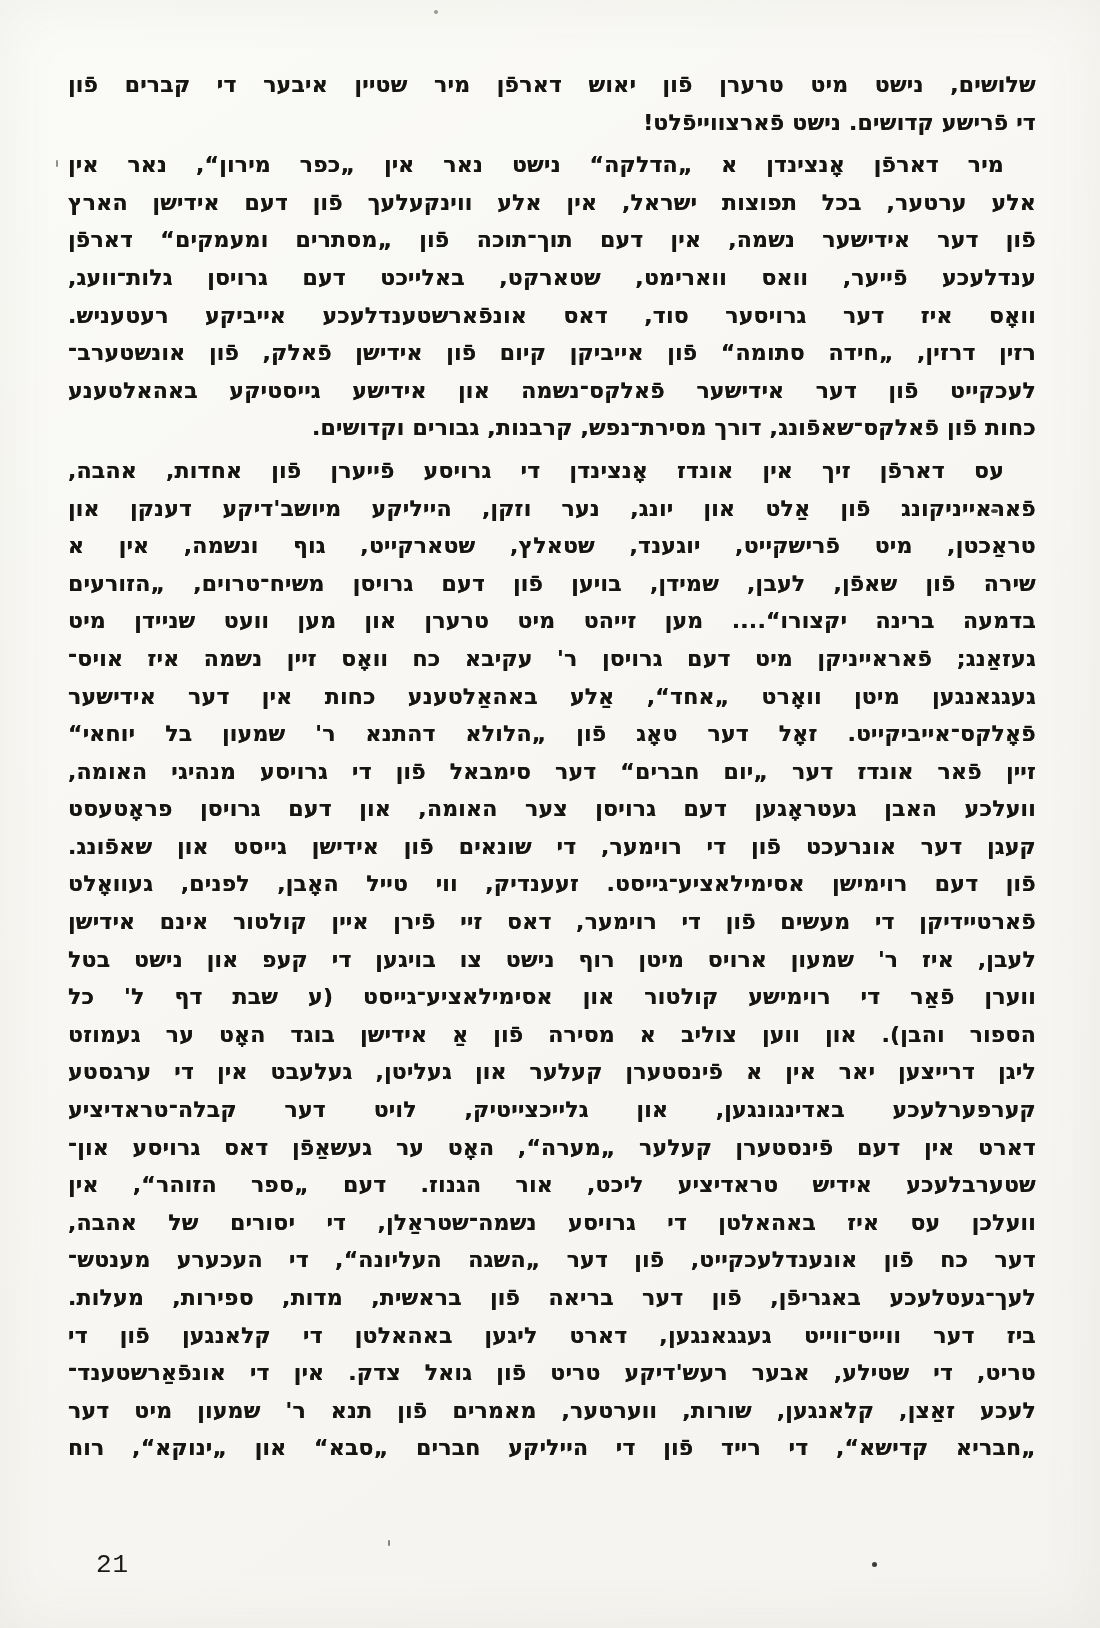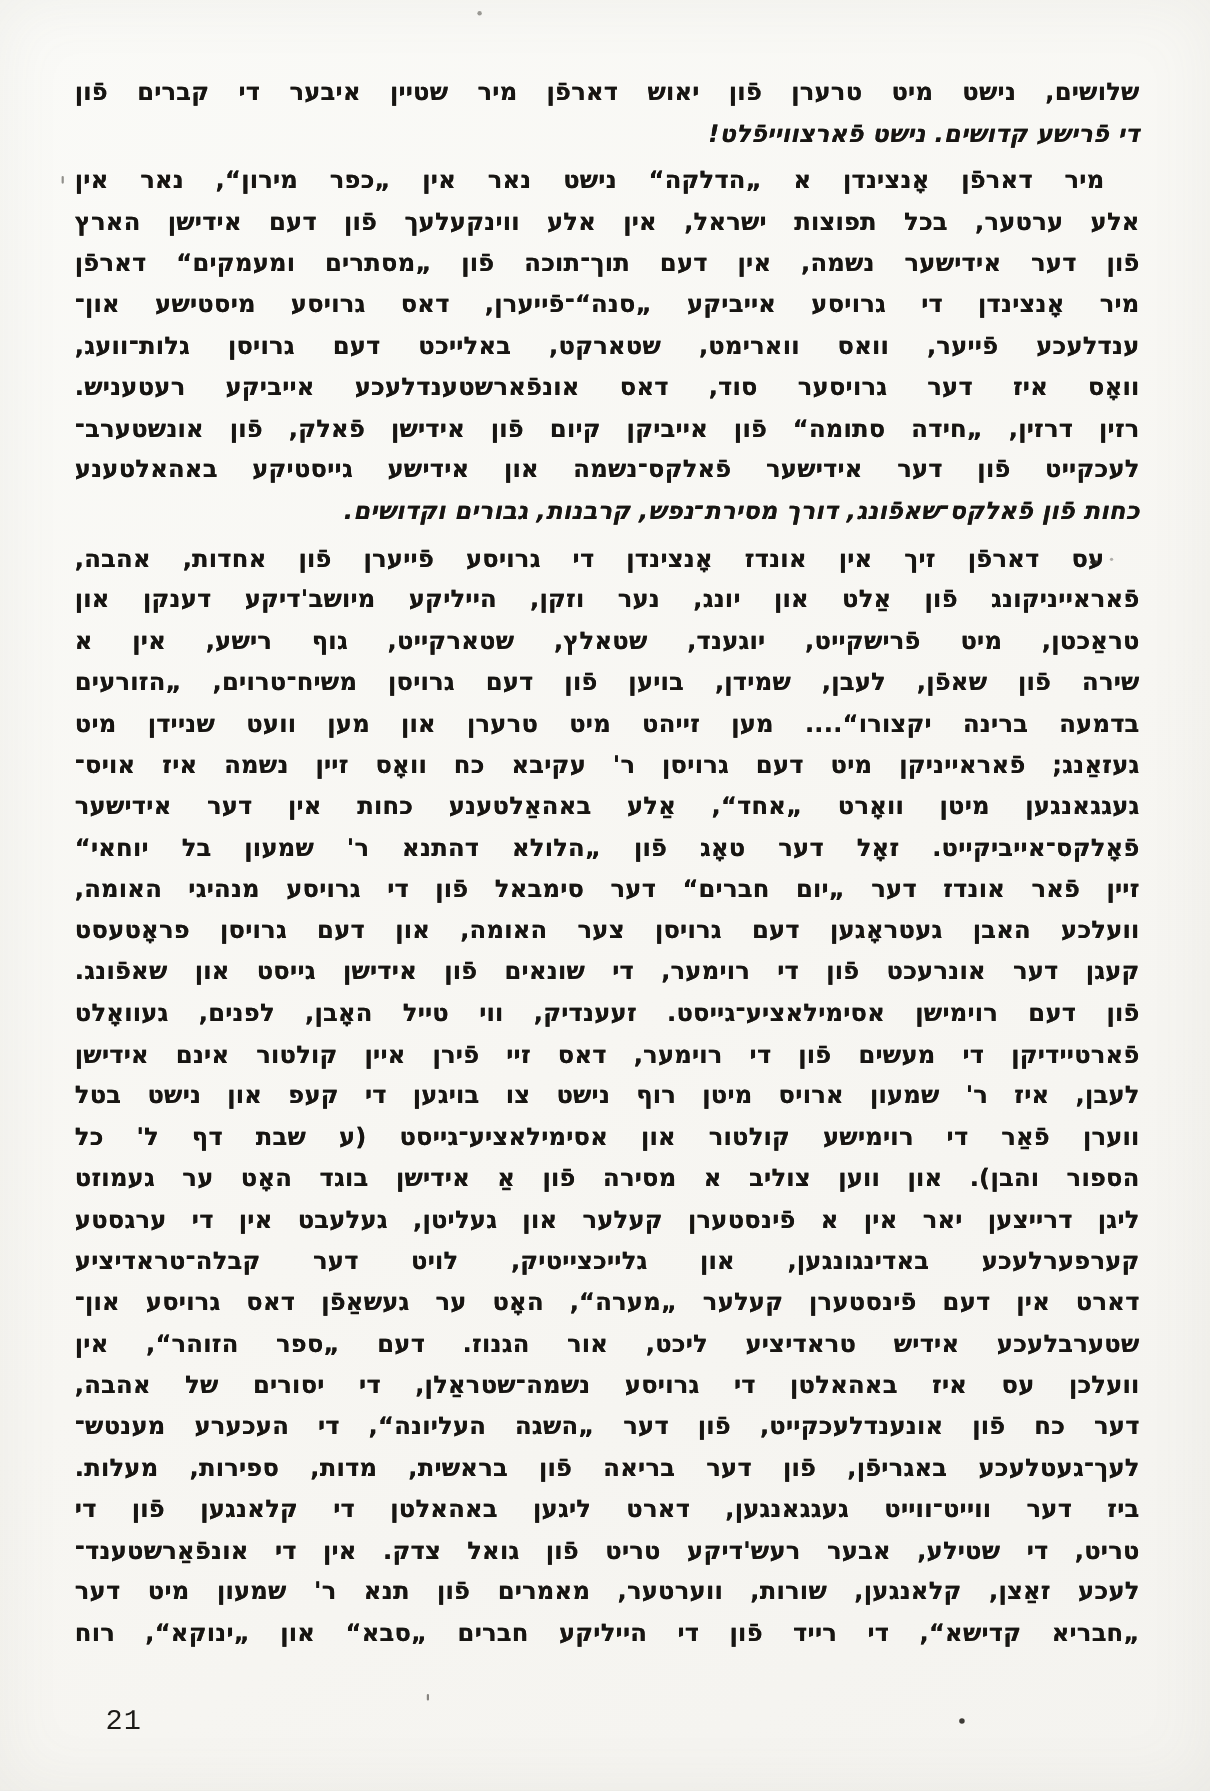--- a/index.html
+++ b/index.html
@@ -42,21 +42,20 @@
     text-align: justify;
     text-align-last: justify;
     overflow: visible;
     letter-spacing: 0.2px;
     
     text-shadow: 0 0 0.4px rgba(20,18,14,0.75);
   }
   .line.end {
     text-align: center;
     text-align-last: right;
-    font-style: italic;
   }
   .line.indent {
     padding-right: 32px;
   }
   .page-number {
     position: absolute;
     left: 96px;
     top: 1550px;
     direction: ltr;
     font-family: Liberation Mono, monospace;
@@ -82,31 +81,30 @@
 <div class="page">
   <div class="text-block">
       <div class="paragraph">
         <div class="line">שלושים, נישט מיט טרערן פֿון יאוש דארפֿן מיר שטיין איבער די קברים פֿון</div>
         <div class="line end">די פֿרישע קדושים. נישט פֿארצווייפֿלט!</div>
       </div>
       <div class="paragraph">
         <div class="line indent">מיר דארפֿן אָנצינדן א „הדלקה“ נישט נאר אין „כפר מירון“, נאר אין</div>
         <div class="line">אלע ערטער, בכל תפוצות ישראל, אין אלע ווינקעלעך פֿון דעם אידישן הארץ</div>
         <div class="line">פֿון דער אידישער נשמה, אין דעם תוך־תוכה פֿון „מסתרים ומעמקים“ דארפֿן</div>
-        <div class="line">מיר אָנצינדן די גרויסע אייביקע „סנה“־פֿייערן, דאס גרויסע מיסטישע און־</div>
         <div class="line">ענדלעכע פֿייער, וואס ווארימט, שטארקט, באלייכט דעם גרויסן גלות־וועג,</div>
         <div class="line">וואָס איז דער גרויסער סוד, דאס אונפֿארשטענדלעכע אייביקע רעטעניש.</div>
         <div class="line">רזין דרזין, „חידה סתומה“ פֿון אייביקן קיום פֿון אידישן פֿאלק, פֿון אונשטערב־</div>
         <div class="line">לעכקייט פֿון דער אידישער פֿאלקס־נשמה און אידישע גייסטיקע באהאלטענע</div>
         <div class="line end">כחות פֿון פֿאלקס־שאפֿונג, דורך מסירת־נפש, קרבנות, גבורים וקדושים.</div>
       </div>
       <div class="paragraph">
         <div class="line indent">עס דארפֿן זיך אין אונדז אָנצינדן די גרויסע פֿייערן פֿון אחדות, אהבה,</div>
         <div class="line">פֿאראייניקונג פֿון אַלט און יונג, נער וזקן, הייליקע מיושב'דיקע דענקן און</div>
-        <div class="line">טראַכטן, מיט פֿרישקייט, יוגענד, שטאלץ, שטארקייט, גוף רישע, אין א</div>
+        <div class="line">טראַכטן, מיט פֿרישקייט, יוגענד, שטאלץ, שטארקייט, גוף ונשמה, אין א</div>
         <div class="line">שירה פֿון שאפֿן, לעבן, שמידן, בויען פֿון דעם גרויסן משיח־טרוים, „הזורעים</div>
         <div class="line">בדמעה ברינה יקצורו“.... מען זייהט מיט טרערן און מען וועט שניידן מיט</div>
         <div class="line">געזאַנג; פֿאראייניקן מיט דעם גרויסן ר' עקיבא כח וואָס זיין נשמה איז אויס־</div>
         <div class="line">געגגאנגען מיטן וואָרט „אחד“, אַלע באהאַלטענע כחות אין דער אידישער</div>
         <div class="line">פֿאָלקס־אייביקייט. זאָל דער טאָג פֿון „הלולא דהתנא ר' שמעון בל יוחאי“</div>
         <div class="line">זיין פֿאר אונדז דער „יום חברים“ דער סימבאל פֿון די גרויסע מנהיגי האומה,</div>
         <div class="line">וועלכע האבן געטראָגען דעם גרויסן צער האומה, און דעם גרויסן פראָטעסט</div>
         <div class="line">קעגן דער אונרעכט פֿון די רוימער, די שונאים פֿון אידישן גייסט און שאפֿונג.</div>
         <div class="line">פֿון דעם רוימישן אסימילאציע־גייסט. זעענדיק, ווי טייל האָבן, לפנים, געוואָלט</div>
         <div class="line">פֿארטיידיקן די מעשים פֿון די רוימער, דאס זיי פֿירן איין קולטור אינם אידישן</div>

